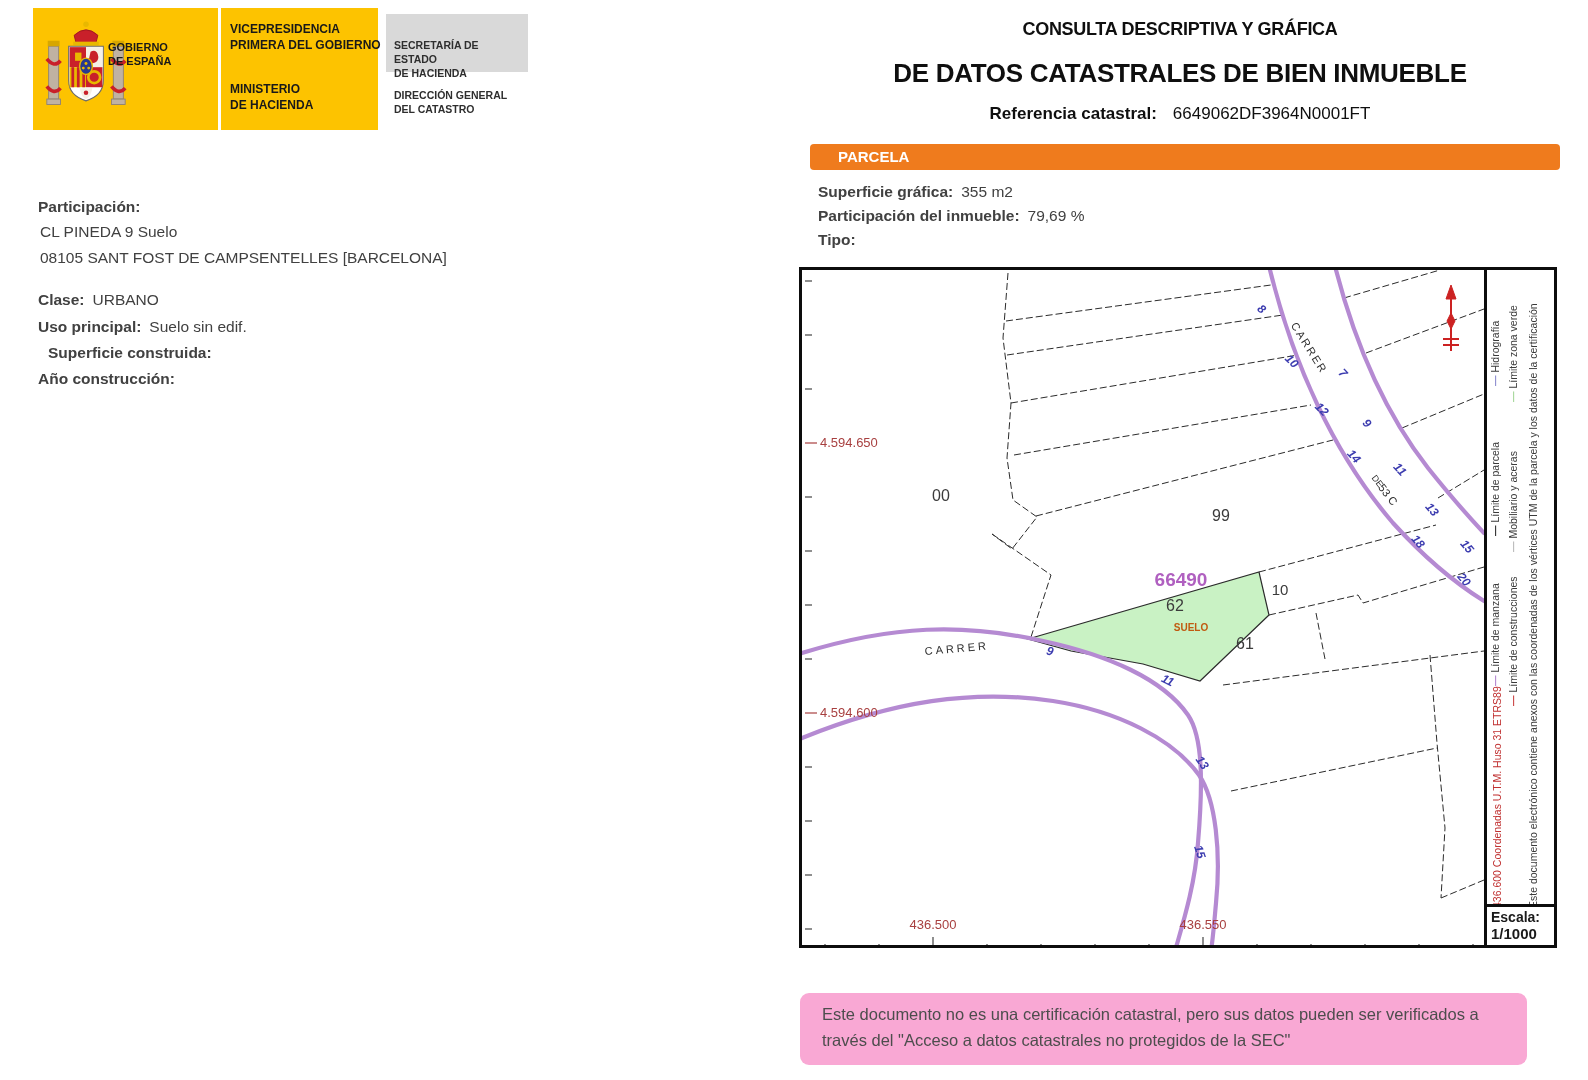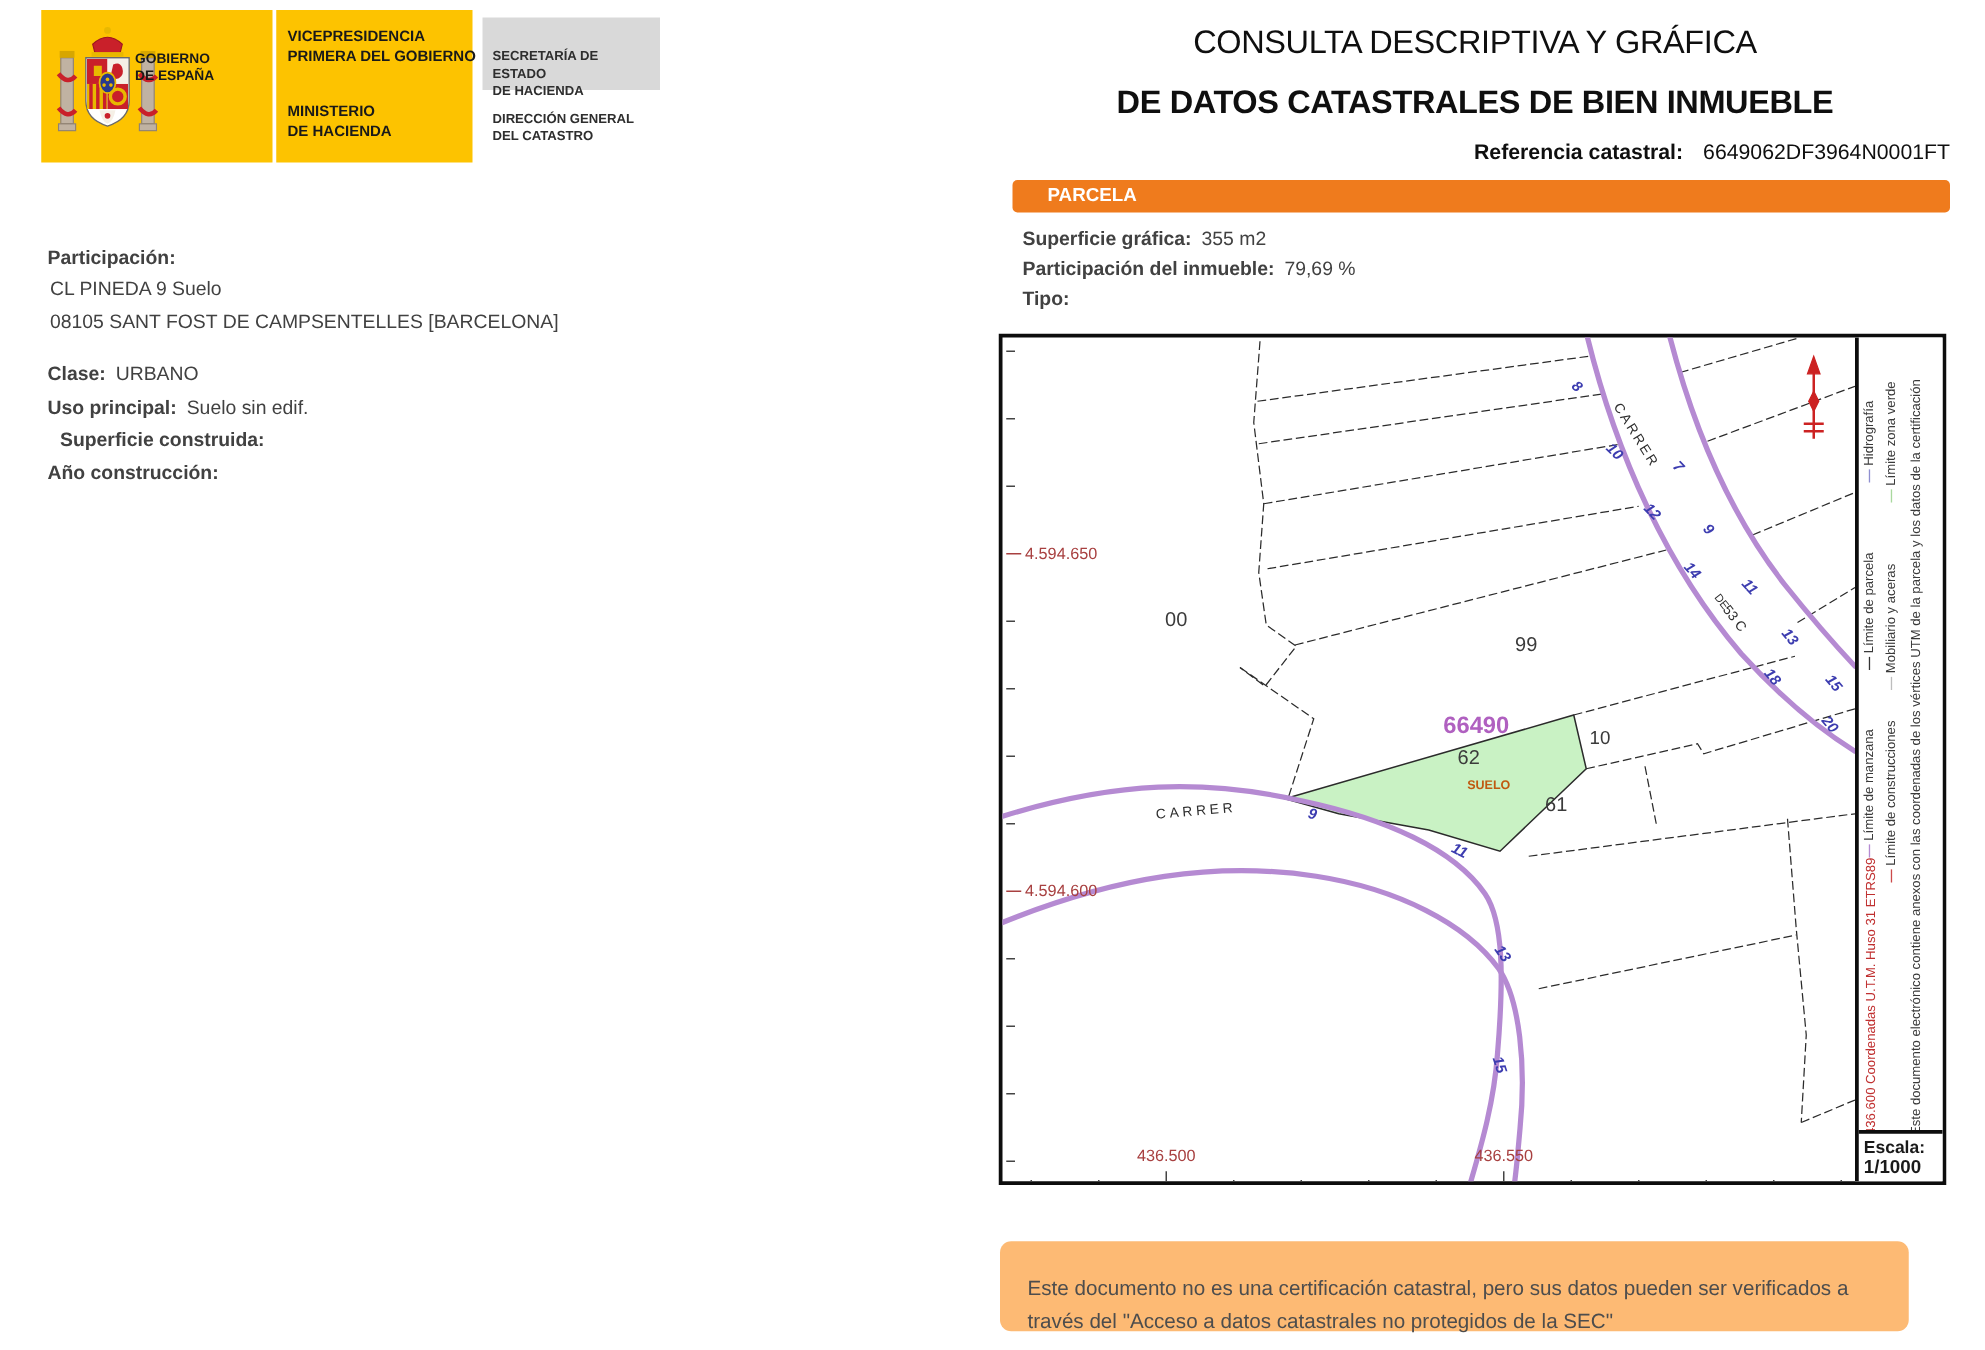--- a/index.html
+++ b/index.html
@@ -10,23 +10,23 @@
   .ylw{position:absolute;background:#fdc300;}
   .logo-escudo{left:33px;top:8px;width:185px;height:122px;display:flex;align-items:center;}
   .logo-min{left:221px;top:8px;width:157px;height:122px;}
   .gob-text{position:absolute;left:108px;top:40px;font-size:11px;font-weight:700;color:#191919;line-height:1.3;}
   .vice-text{position:absolute;left:230px;top:22px;font-size:12px;font-weight:700;color:#191919;line-height:1.3;}
   .min-text{position:absolute;left:230px;top:82px;font-size:12px;font-weight:700;color:#191919;line-height:1.3;}
   .sec-box{position:absolute;left:386px;top:14px;width:142px;height:58px;background:#d9d9d9;padding:24px 8px;box-sizing:border-box;font-size:10.5px;font-weight:700;color:#2e2e2e;line-height:1.35;}
   .dir-text{position:absolute;left:394px;top:88px;font-size:10.5px;font-weight:700;color:#2e2e2e;line-height:1.35;}
 
   .title-block{position:absolute;left:800px;top:14px;width:760px;text-align:center;color:#0f0f0f;}
-  .title-l1{font-size:26px;font-weight:400;letter-spacing:-0.3px;line-height:1.0;margin-top:6px;}
+  .title-l1{font-size:18px;font-weight:700;letter-spacing:-0.3px;line-height:1.0;margin-top:6px;}
   .title-l2{font-size:26px;font-weight:700;letter-spacing:-0.3px;line-height:1.0;margin-top:22px;}
-  .ref-line{margin-top:18px;font-size:17px;text-align:right;}
+  .ref-line{margin-top:18px;font-size:17px;}
   .ref-line .lbl{font-weight:700;margin-right:16px;}
 
   
   .ribbon{position:absolute;height:26px;background:#ef7b1d;border-radius:4px 4px 4px 4px;color:#fff;font-weight:700;font-size:15px;line-height:26px;padding-left:8px;box-sizing:border-box;}
   .ribbon::after{content:"";position:absolute;right:0px;top:12px;width:26px;height:26px;background:#f39c55;border-radius:0 0 22px 0;z-index:-1;}
   .ribbon-left{left:33px;top:146px;width:742px;}
   .ribbon-right{left:810px;top:144px;width:750px;padding-left:28px;}
 
   
   .field{position:absolute;font-size:15.5px;color:#414141;}
@@ -42,21 +42,21 @@
   .vtext{position:absolute;white-space:nowrap;transform-origin:0 0;transform:rotate(-90deg);font-size:10.5px;color:#3a3a3a;}
   .vtext .dash{font-weight:700;}
   .vred{color:#c03030;}
   .c-manzana{color:#b58ad2;} .c-parcela{color:#333333;} .c-hidro{color:#8f8fd0;}
   .c-constr{color:#cc4a4a;} .c-mobil{color:#bdbdbd;} .c-verde{color:#a9d89e;}
   .escala-box{position:absolute;left:0;bottom:0;right:0;height:41px;border-top:3px solid #0d0d0d;box-sizing:border-box;padding:2px 4px;line-height:1.15;}
   .escala-box .e1{font-size:14px;font-weight:700;color:#1a1a1a;}
   .escala-box .e2{font-size:15px;font-weight:700;color:#1a1a1a;}
 
   
-  .footer-note{position:absolute;left:800px;top:993px;width:727px;height:72px;background:#fdba74;border-radius:9px;box-sizing:border-box;padding:25px 22px;font-size:16.5px;color:#4d4d4d;line-height:1.6;}
+  .footer-note{position:absolute;left:800px;top:993px;width:727px;height:72px;background:#f9a8d4;border-radius:9px;box-sizing:border-box;padding:8px 22px;font-size:16.5px;color:#4d4d4d;line-height:1.6;}
 </style>
 </head>
 <body>
 
 <div id="canvas">
 
   <div class="ylw logo-escudo">
     <svg width="82" height="104" viewBox="0 0 90 110" style="margin-left:12px">
 
       <rect x="4" y="30" width="11" height="58" fill="#c0b2a2" stroke="#8f8274" stroke-width="1"></rect>

